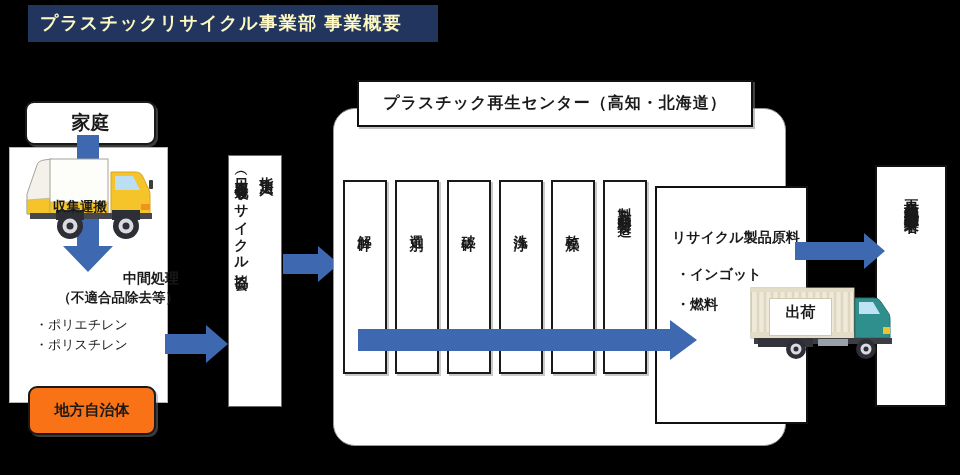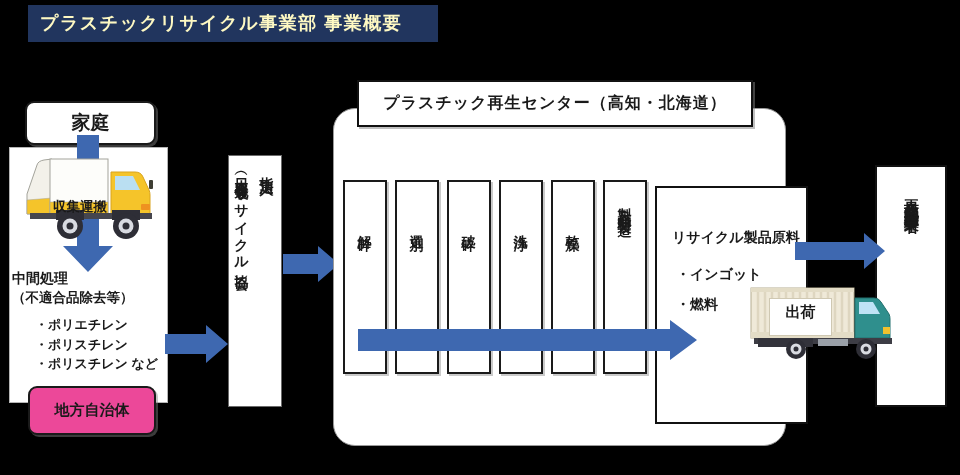--- a/index.html
+++ b/index.html
@@ -10,27 +10,27 @@
   
   #title-bar{left:28px;top:5px;width:410px;height:37px;background:var(--c-title_bg,#21355e);
     color:#fef9c3;font-size:18px;font-weight:700;line-height:37px;padding-left:12px;
     letter-spacing:1.5px;box-sizing:border-box;}
 
   
   #left-panel{left:9px;top:147px;width:159px;height:256px;background:#fff;border:1px solid #b5b5b5;box-sizing:border-box;}
   #katei-box{left:25px;top:101px;width:127px;height:40px;background:#fff;border:2px solid #1a1a1a;
     border-radius:9px;display:flex;align-items:center;justify-content:center;
     font-size:19px;font-weight:700;box-shadow:2px 2px 0 rgba(130,130,130,.45);}
-  #chihou-box{left:28px;top:386px;width:124px;height:45px;background:#ec4899;border:2px solid #1a1a1a;
+  #chihou-box{left:28px;top:386px;width:124px;height:45px;background:#f97316;border:2px solid #1a1a1a;
     border-radius:9px;display:flex;align-items:center;justify-content:center;
     font-size:15px;font-weight:700;box-shadow:2px 2px 0 rgba(130,130,130,.45);}
-  .chukan-line{left:2px;width:100%;text-align:left;font-weight:700;}
+  .chukan-line{left:12px;width:100%;text-align:right;font-weight:700;}
   #chukan-title{top:122px;font-size:14px;}
   #chukan-sub{top:141px;font-size:13.5px;}
-  #mid-bullets{left:25px;top:167px;font-size:13px;font-weight:700;line-height:19.5px;white-space:nowrap;}
+  #mid-bullets{left:25px;top:167px;font-size:13px;font-weight:400;line-height:19.5px;white-space:nowrap;}
 
   
   .arrow polygon{fill:var(--c-arrow,#3e68b0);}
 
   
   #shitei-box{left:228px;top:155px;width:54px;height:252px;background:#fff;border:1px solid #6a6a6a;box-sizing:border-box;}
   #shitei-inner{writing-mode:vertical-rl;text-orientation:mixed;height:240px;
     padding:10px 4px 0 0;font-size:14px;font-weight:600;letter-spacing:1.5px;line-height:25px;}
 
   
@@ -68,21 +68,20 @@
 <div id="canvas">
 
   <div id="title-bar" class="abs">プラスチックリサイクル事業部 事業概要</div>
 
   <div id="left-panel" class="abs">
     <div id="chukan-title" class="abs chukan-line">中間処理</div>
     <div id="chukan-sub" class="abs chukan-line">（不適合品除去等）</div>
     <div id="mid-bullets" class="abs">
       <div>・ポリエチレン</div>
       <div>・ポリスチレン</div>
-      <div>・ポリスチレン など</div>
     </div>
   </div>
 
   <div id="katei-box" class="abs">家庭</div>
 
   <svg class="abs arrow" style="left:62px;top:135px" width="52" height="137">
     <polygon points="15,0 37,0 37,111 51,111 26,137 1,111 15,111"></polygon>
   </svg>
 
   <svg class="abs" style="left:20px;top:152px" width="145" height="92" viewBox="0 0 145 92">

